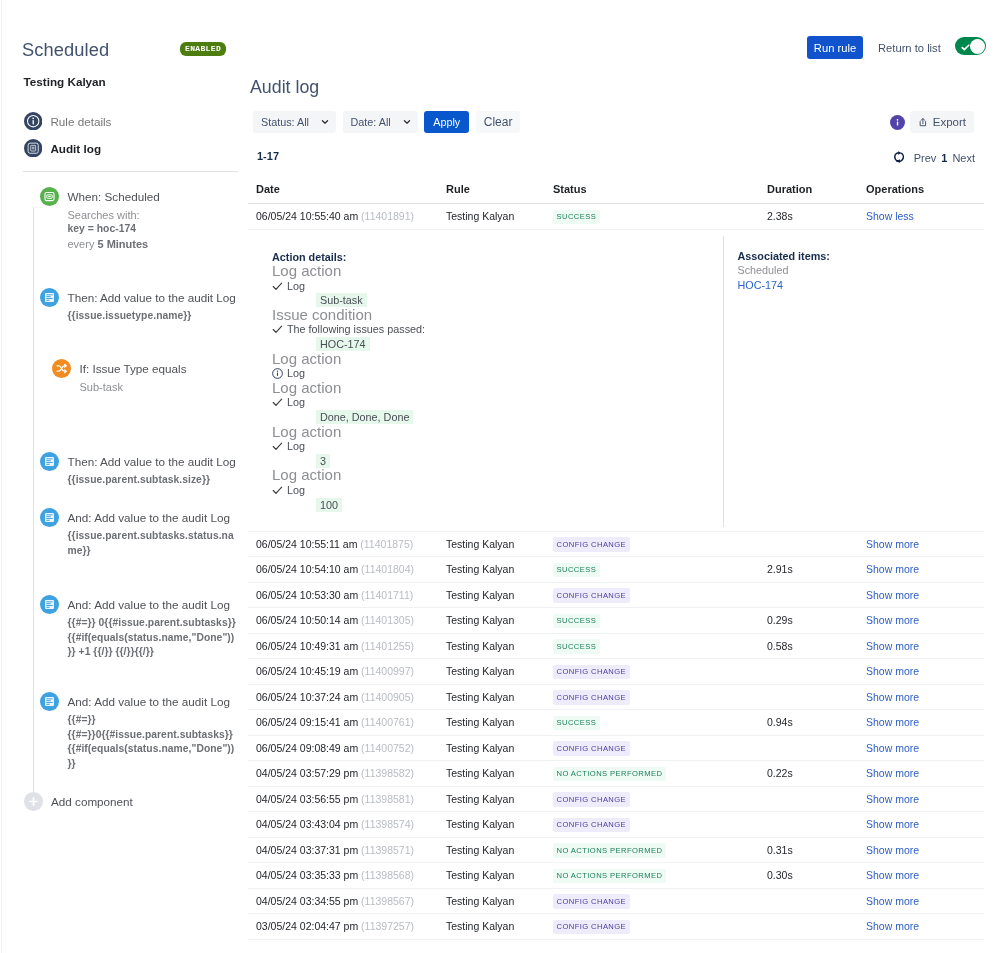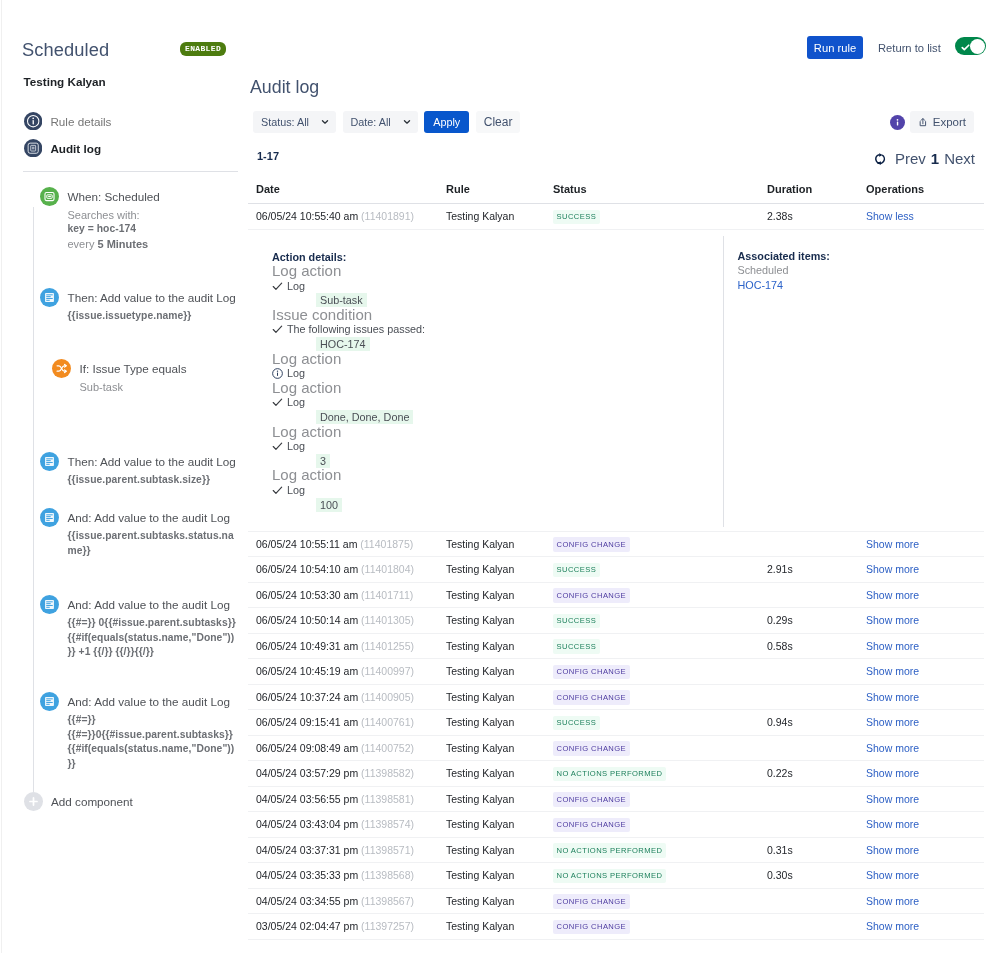--- a/index.html
+++ b/index.html
@@ -102,21 +102,21 @@
   .info-dot {
     position:absolute; left:652px; top:43px; width:15px; height:15px; border-radius:50%;
     background:#5243aa; display:flex; align-items:center; justify-content:center; cursor:pointer;
   }
   .export-btn {
     position:absolute; left:672px; top:39px; width:64px; height:22px; background:#f4f5f7; border:none;
     border-radius:3px; display:flex; align-items:center; gap:5px; padding:0 8px;
     font-size:11.5px; color:#42526e; cursor:pointer; font-family:inherit;
   }
   .range-label { position:absolute; left:19px; top:78px; font-size:11px; font-weight:700; color:#172b4d; }
-  .pager { position:absolute; right:24px; top:78px; display:flex; align-items:center; gap:5px; font-size:15px; color:#42526e; }
+  .pager { position:absolute; right:24px; top:78px; display:flex; align-items:flex-end; gap:5px; font-size:11px; color:#42526e; }
   .pager .pg { cursor:pointer; }
   .pager .cur { font-weight:700; color:#172b4d; cursor:pointer; }
 
   table.log { position:absolute; left:10px; top:111px; width:736px; border-collapse:collapse; table-layout:fixed; }
   table.log th {
     text-align:left; font-size:11px; font-weight:700; color:#1d2125;
     padding:0 0 8px 0; border-bottom:1px solid #dfe1e6; vertical-align:bottom;
   }
   table.log td {
     font-size:10.5px; color:#23262b; height:25.5px; padding:0; border-bottom:1px solid #f0f1f3;

